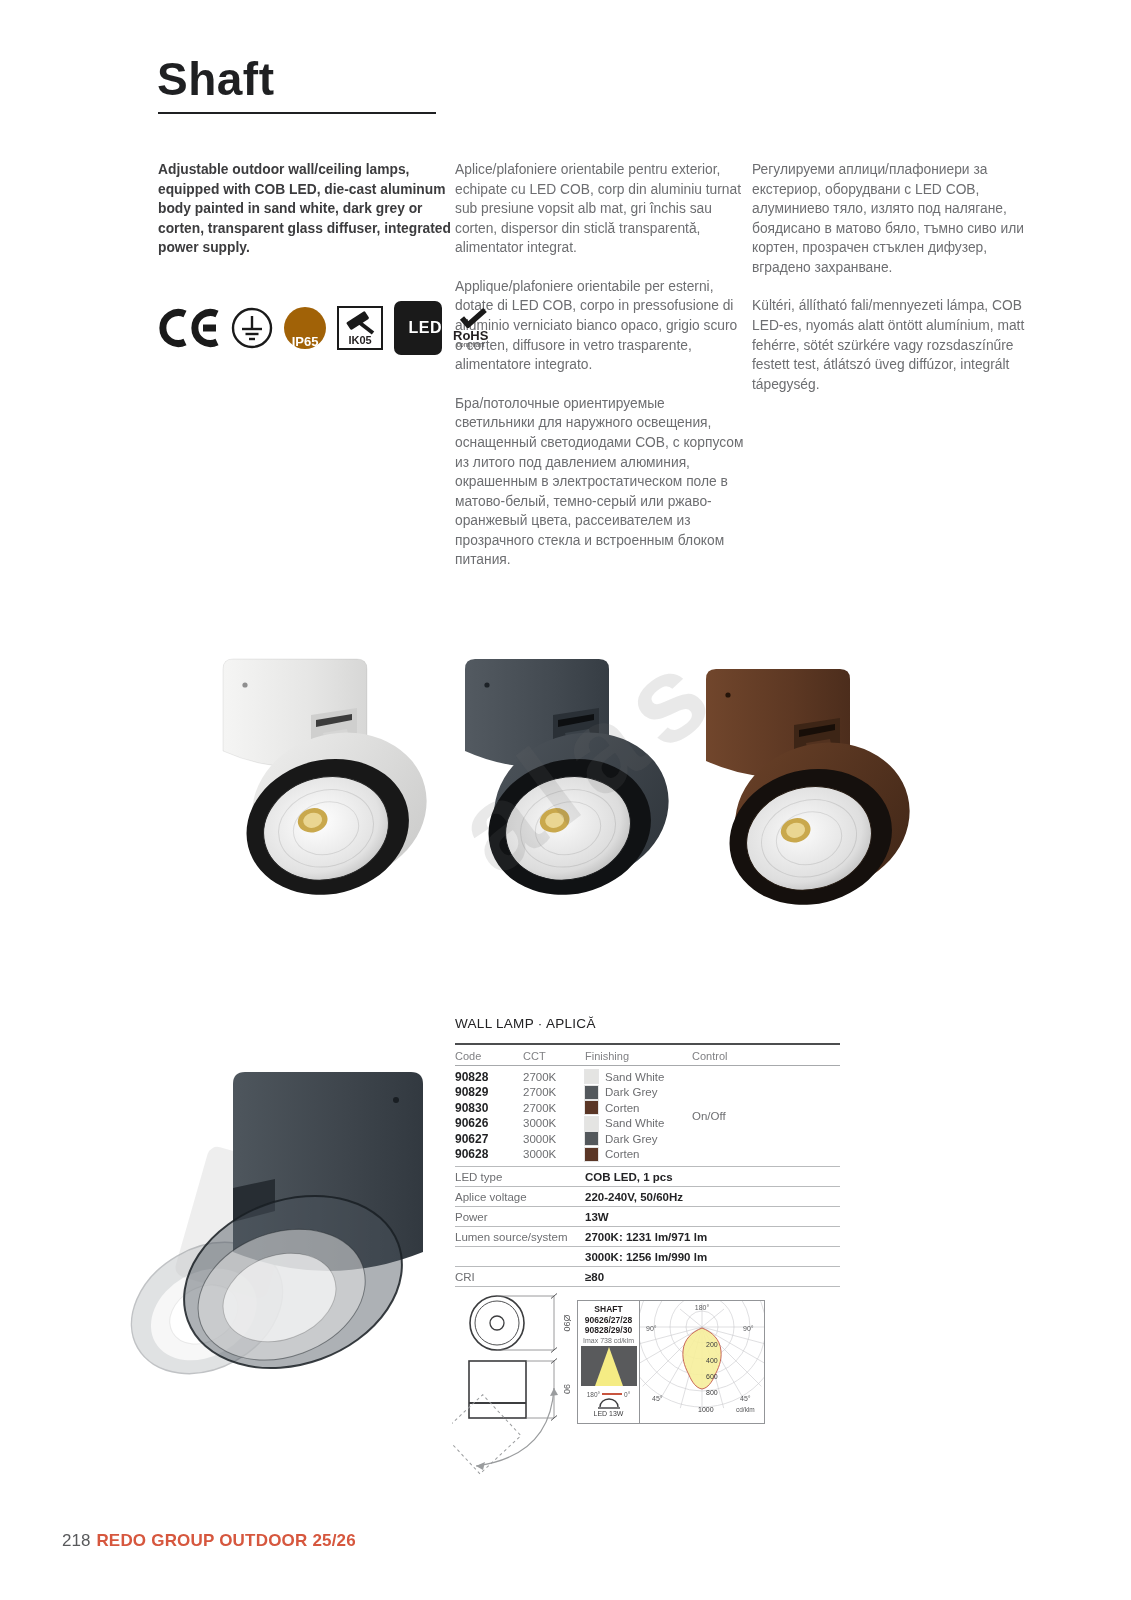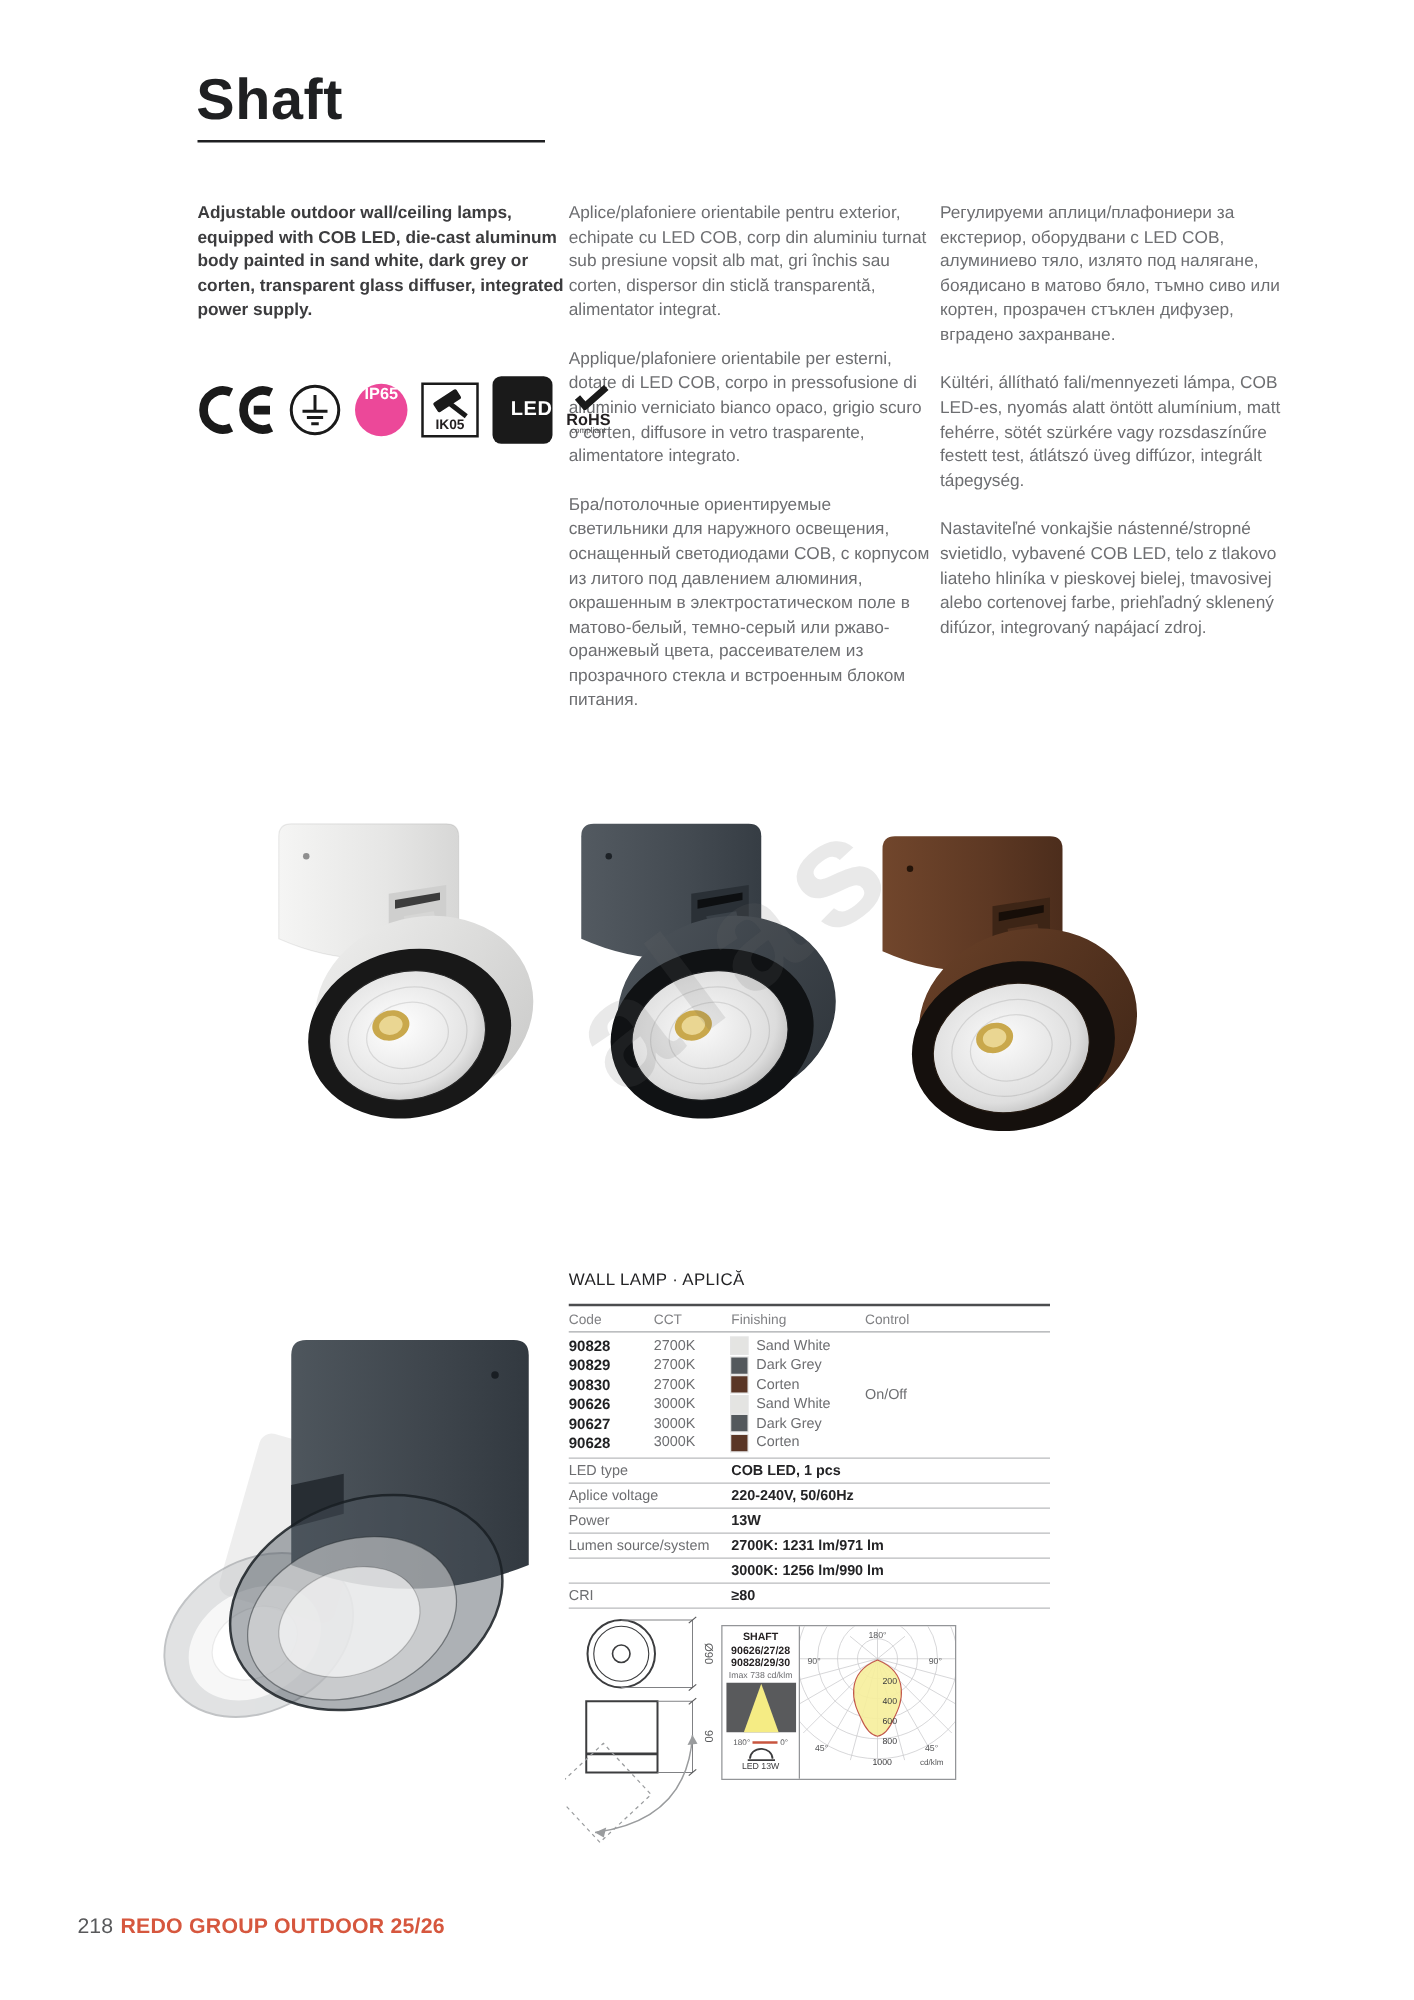--- a/index.html
+++ b/index.html
@@ -10,21 +10,21 @@
   .title-rule{left:158px;top:112px;width:278px;height:2px;background:#1f2022;}
   
   .col{width:292px;font-size:13.8px;line-height:1.42;}
   .col-en{left:158px;top:160px;color:#3c3c3e;font-weight:600;width:300px;}
   .col-2{left:455px;top:160px;color:#6d6e71;}
   .col-3{left:752px;top:160px;color:#6d6e71;}
   .col p{margin:0 0 19px 0;}
   
   .certs{left:156px;top:304px;display:flex;align-items:center;gap:11px;height:48px;}
   .cert{display:flex;flex-direction:column;align-items:center;}
-  .ip-circle{width:42px;height:42px;border-radius:50%;background:#ec4899;color:#fff;display:flex;align-items:center;justify-content:flex-start;font-size:13px;font-weight:700;}
+  .ip-circle{width:42px;height:42px;border-radius:50%;background:#a16207;color:#fff;display:flex;align-items:center;justify-content:flex-end;font-size:13px;font-weight:700;}
   .ik-box{width:46px;height:44px;border:2.2px solid #1a1a1a;box-sizing:border-box;display:flex;flex-direction:column;align-items:center;justify-content:flex-end;}
   .ik-box span{font-size:11px;font-weight:700;line-height:1;margin-bottom:2px;}
   .led-box{width:48px;height:54px;border-radius:7px;background:#1a1a1a;color:#fff;display:flex;align-items:flex-end;justify-content:center;font-size:16px;font-weight:700;letter-spacing:.5px;}
   .rohs{display:flex;flex-direction:column;align-items:center;line-height:1;}
   .rohs .r1{font-size:13px;font-weight:700;margin-top:1px;}
   .rohs .r2{font-size:6.5px;color:#4a4a4c;}
   
   .watermark{left:420px;top:640px;width:460px;height:280px;overflow:hidden;pointer-events:none;}
   .watermark span{position:absolute;left:10px;top:150px;font-size:120px;font-weight:700;color:rgba(110,110,110,0.15);transform:rotate(-37deg);transform-origin:left top;letter-spacing:14px;}
   
@@ -72,21 +72,20 @@
     <p>Adjustable outdoor wall/ceiling lamps, equipped with COB LED, die-cast aluminum body painted in sand white, dark grey or corten, transparent glass diffuser, integrated power supply.</p>
   </div>
 <div class="abs col col-2">
   <p>Aplice/plafoniere orientabile pentru exterior, echipate cu LED COB, corp din aluminiu turnat sub presiune vopsit alb mat, gri închis sau corten, dispersor din sticlă transparentă, alimentator integrat.</p>
   <p>Applique/plafoniere orientabile per esterni, dotate di LED COB, corpo in pressofusione di alluminio verniciato bianco opaco, grigio scuro o corten, diffusore in vetro trasparente, alimentatore integrato.</p>
   <p>Бра/потолочные ориентируемые светильники для наружного освещения, оснащенный светодиодами COB, с корпусом из литого под давлением алюминия, окрашенным в электростатическом поле в матово-белый, темно-серый или ржаво-оранжевый цвета, рассеивателем из прозрачного стекла и встроенным блоком питания.</p>
 </div>
 <div class="abs col col-3">
   <p>Регулируеми аплици/плафониери за екстериор, оборудвани с LED COB, алуминиево тяло, излято под налягане, боядисано в матово бяло, тъмно сиво или кортен, прозрачен стъклен дифузер, вградено захранване.</p>
   <p>Kültéri, állítható fali/mennyezeti lámpa, COB LED-es, nyomás alatt öntött alumínium, matt fehérre, sötét szürkére vagy rozsdaszínűre festett test, átlátszó üveg diffúzor, integrált tápegység.</p>
-  <p>Nastaviteľné vonkajšie nástenné/stropné svietidlo, vybavené COB LED, telo z tlakovo liateho hliníka v pieskovej bielej, tmavosivej alebo cortenovej farbe, priehľadný sklenený difúzor, integrovaný napájací zdroj.</p>
 </div>
 
 <div class="abs certs">
   <span class="cert">
     <svg width="64" height="42" viewBox="0 0 64 42">
       <path d="M29 7 A15.5 15.5 0 1 0 29 35" fill="none" stroke="#1a1a1a" stroke-width="7"></path>
       <path d="M61 7 A15.5 15.5 0 1 0 61 35" fill="none" stroke="#1a1a1a" stroke-width="7"></path>
       <line x1="47" y1="21" x2="60" y2="21" stroke="#1a1a1a" stroke-width="7"></line>
     </svg>
   </span>

